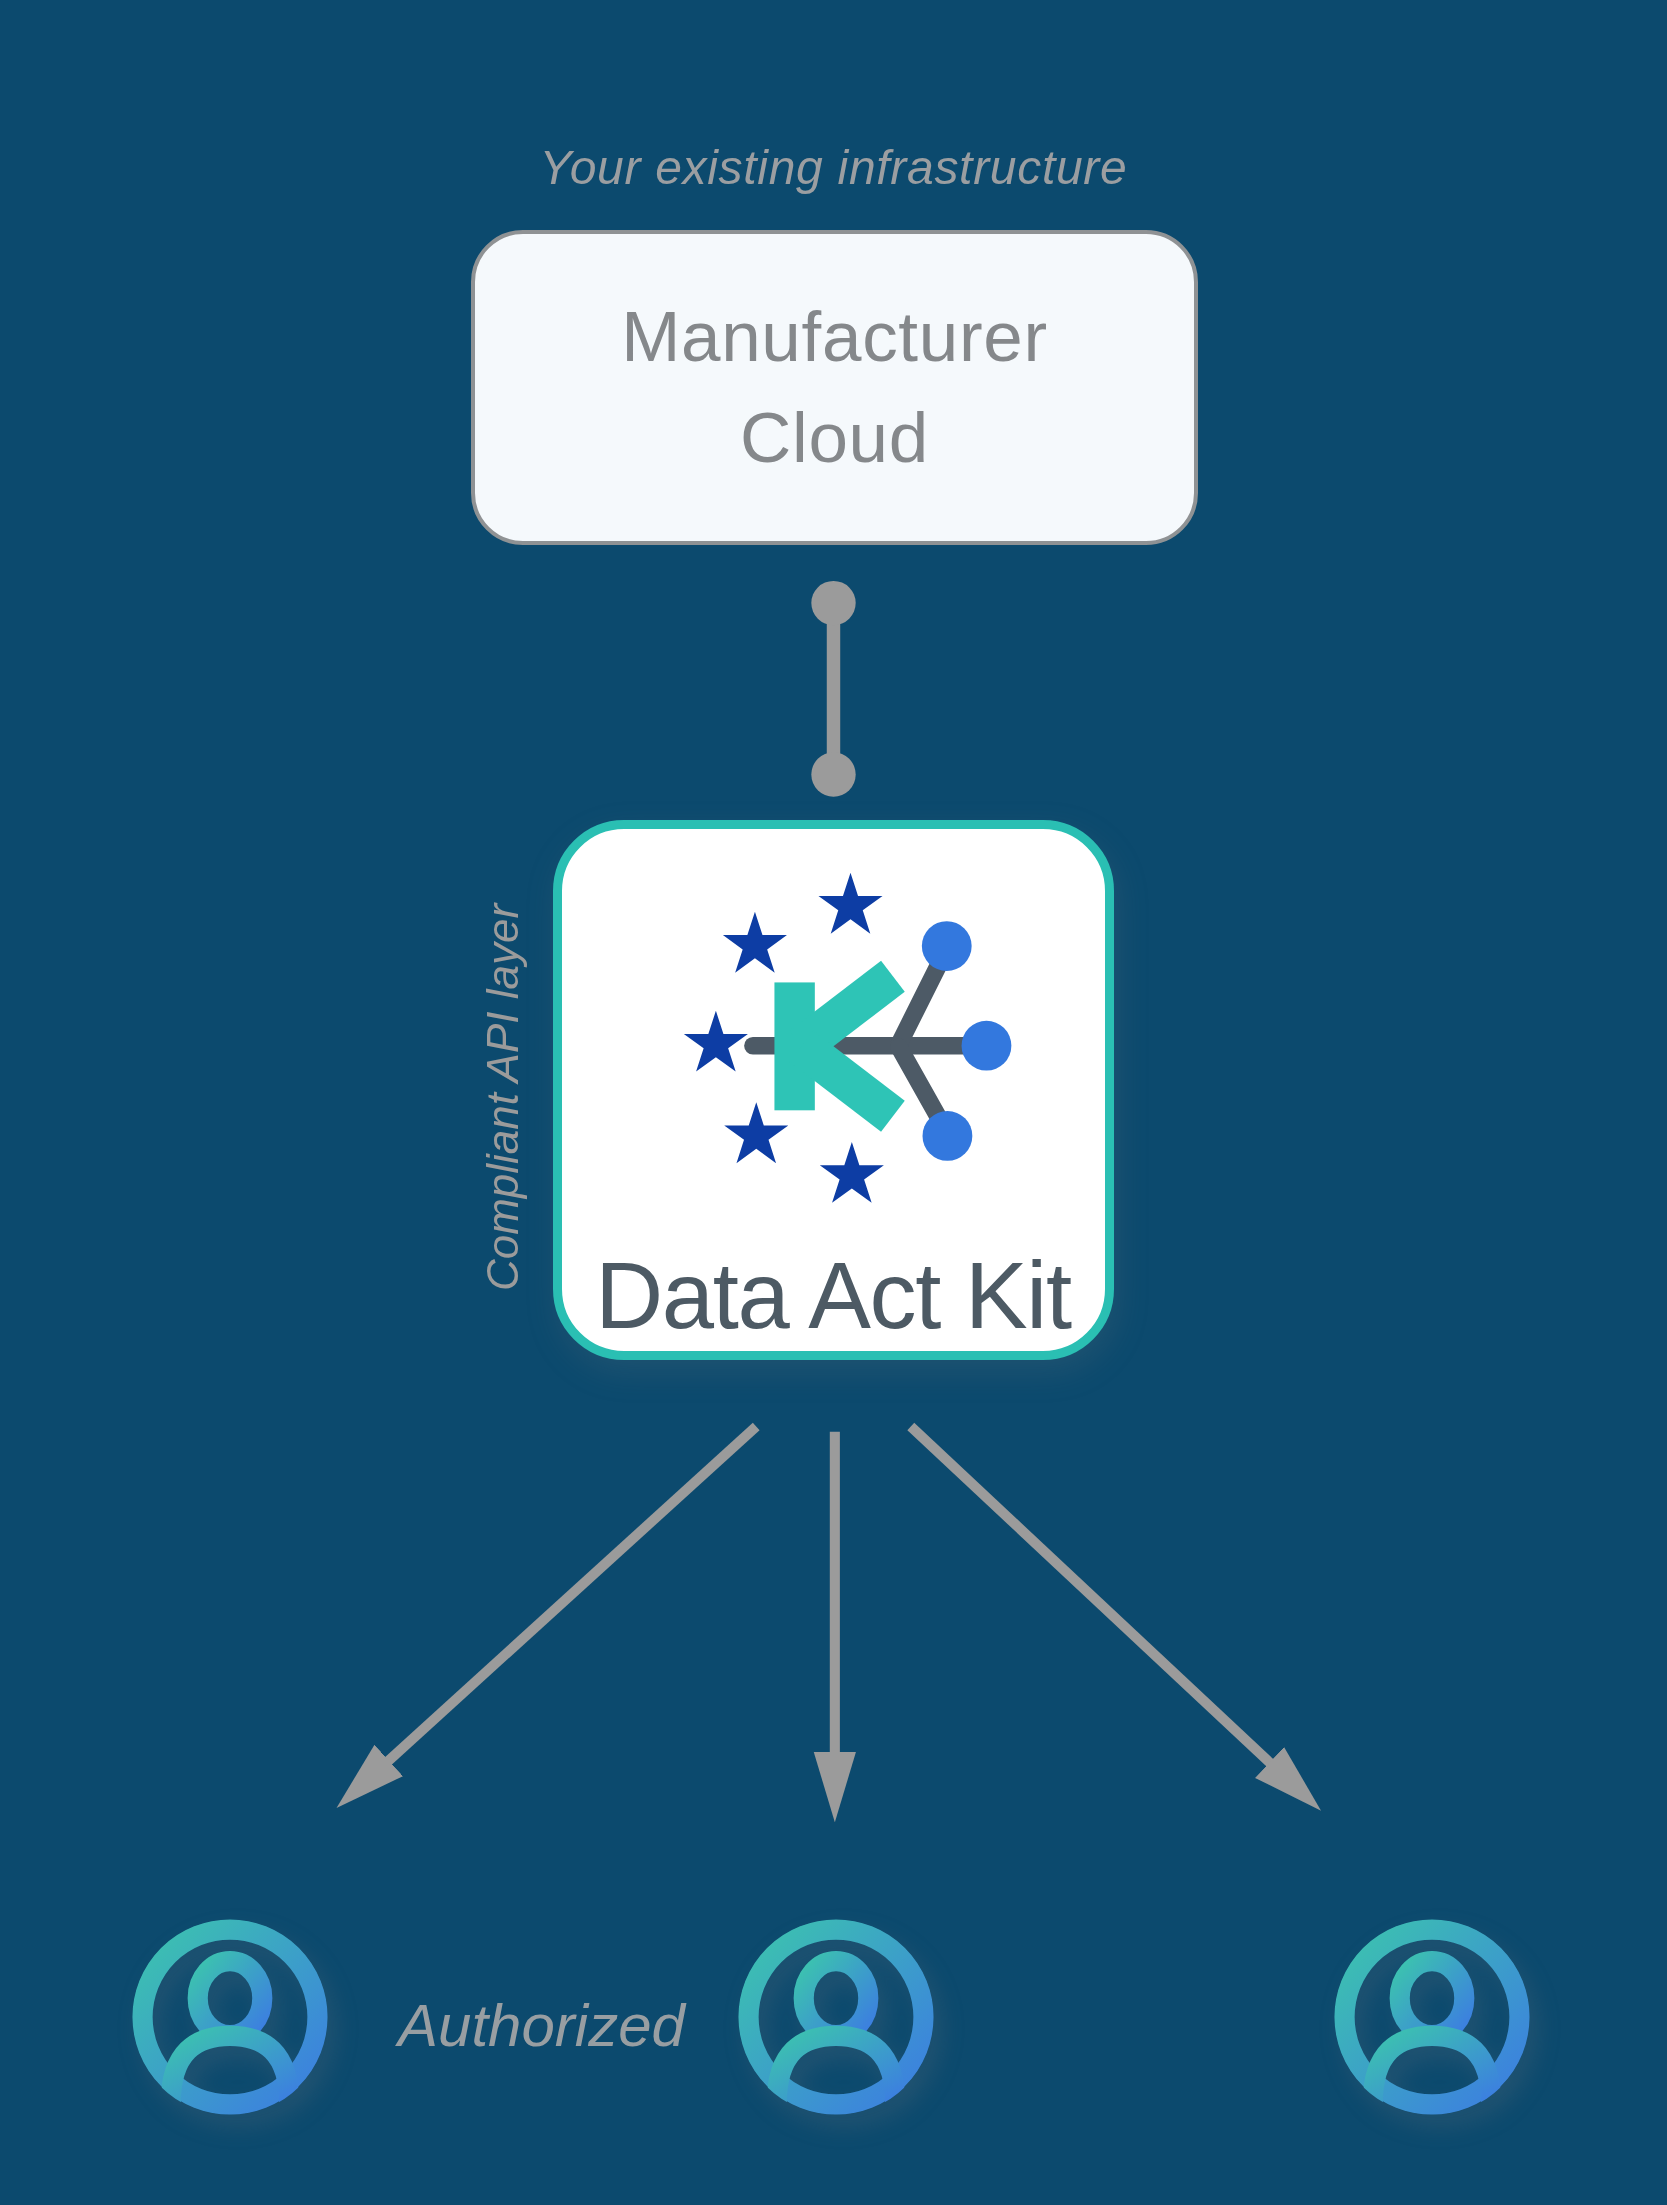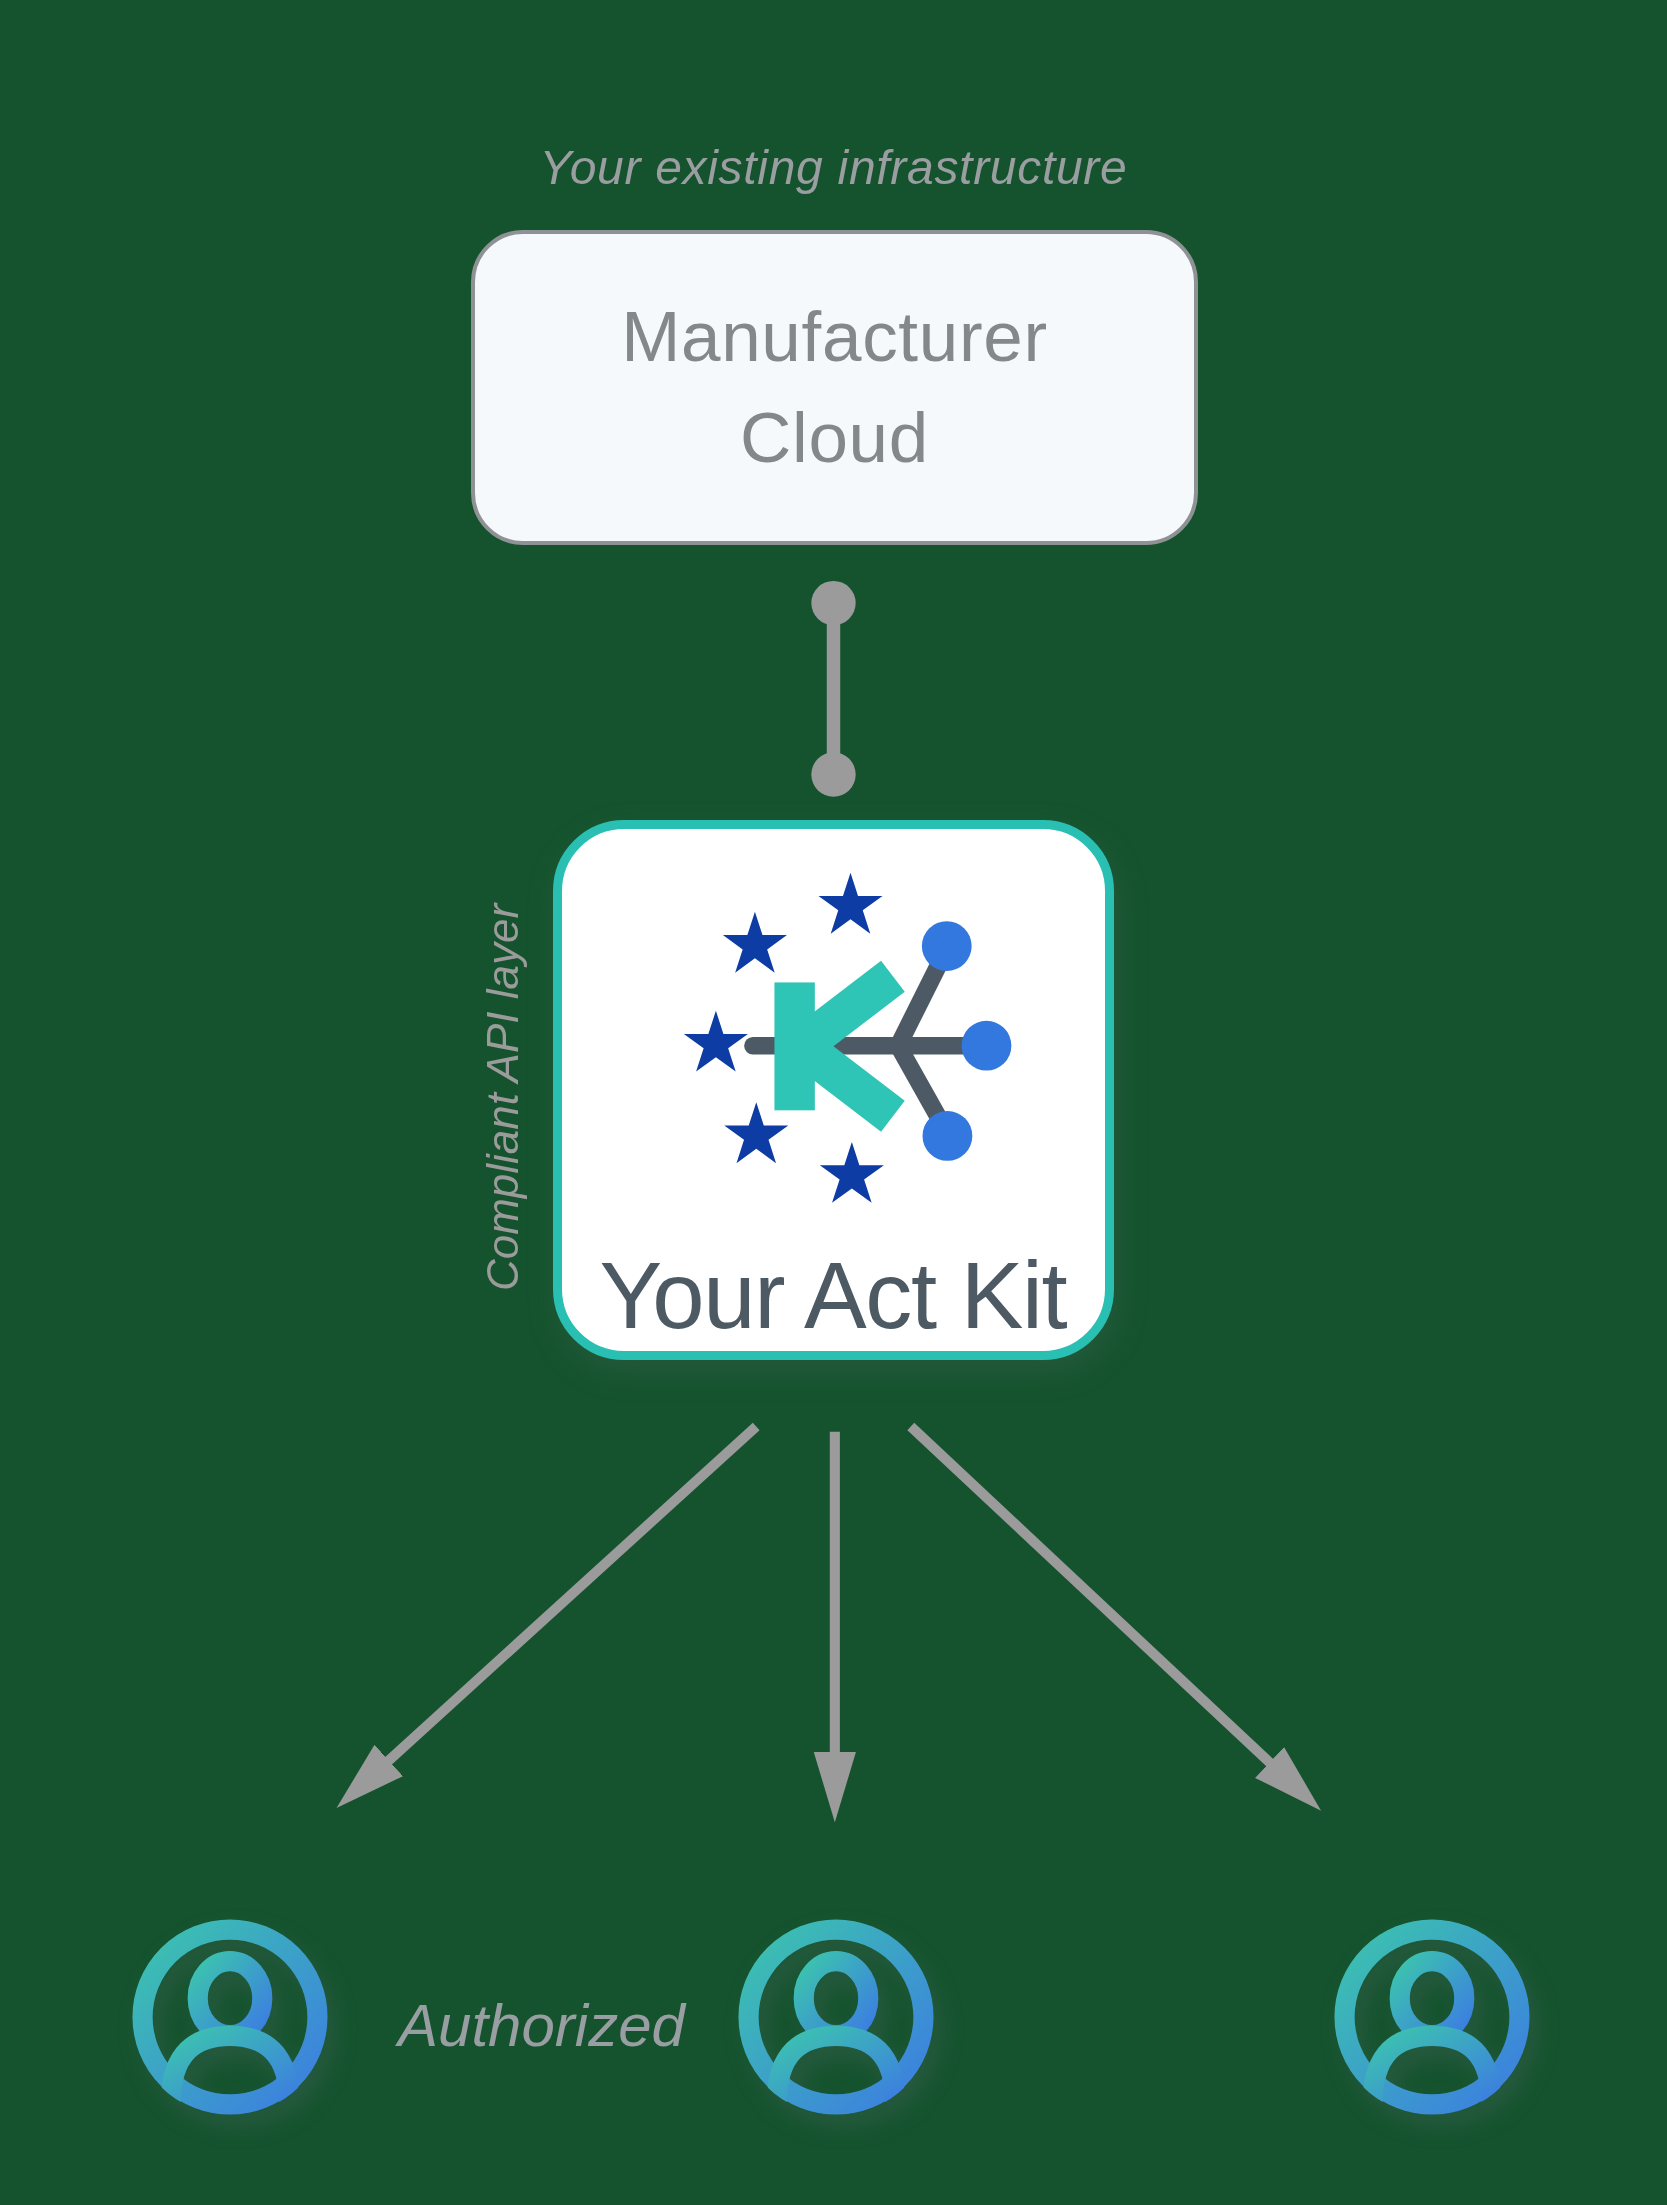--- a/index.html
+++ b/index.html
@@ -1,20 +1,20 @@
 <!DOCTYPE html>
 <html style="font-size:10.8px"><head>
 <meta charset="utf-8">
 <style>
   html, body { margin: 0; padding: 0; background: #ffffff; }
   .canvas {
     position: relative;
     width: 1667px;
     height: 2205px;
-    background: #14532d;
+    background: #0c4a6e;
     overflow: hidden;
     font-family: "Liberation Sans", "DejaVu Sans", sans-serif;
   }
   .abs { position: absolute; }
 
   
   .infra-label {
     left: 0; top: 140px; width: 1667px;
     text-align: center;
     font-size: 48px;
@@ -163,21 +163,21 @@
         <polygon transform="translate(282,457)" points="0,-50 11.2,-15.5 47.6,-15.5 18.2,5.9 29.4,40.5 0,19.1 -29.4,40.5 -18.2,5.9 -47.6,-15.5 -11.2,-15.5"></polygon>
       </g>
 
       <g fill="#2ec4b6" stroke="none">
         <rect x="167" y="170" width="60" height="190"></rect>
         <line x1="207" y1="265" x2="343" y2="161" stroke="#2ec4b6" stroke-width="58"></line>
         <line x1="207" y1="265" x2="343" y2="369" stroke="#2ec4b6" stroke-width="58"></line>
       </g>
     </svg>
 
-    <div class="abs dak-label">Your Act Kit</div>
+    <div class="abs dak-label">Data Act Kit</div>
   </div>
 
   <div class="abs side-label">Compliant API layer</div>
 
   <svg class="abs user-icon user-icon-1" viewBox="-165 -165 330 330">
     <g stroke="url(#userGrad)" stroke-width="30" fill="none" clip-path="url(#userClip)">
       <circle cx="0" cy="0" r="130"></circle>
       <ellipse cx="0" cy="-28" rx="48" ry="55"></ellipse>
       <path d="M -88 128 C -88 52 -50 28 0 28 C 50 28 88 52 88 128"></path>
     </g>

